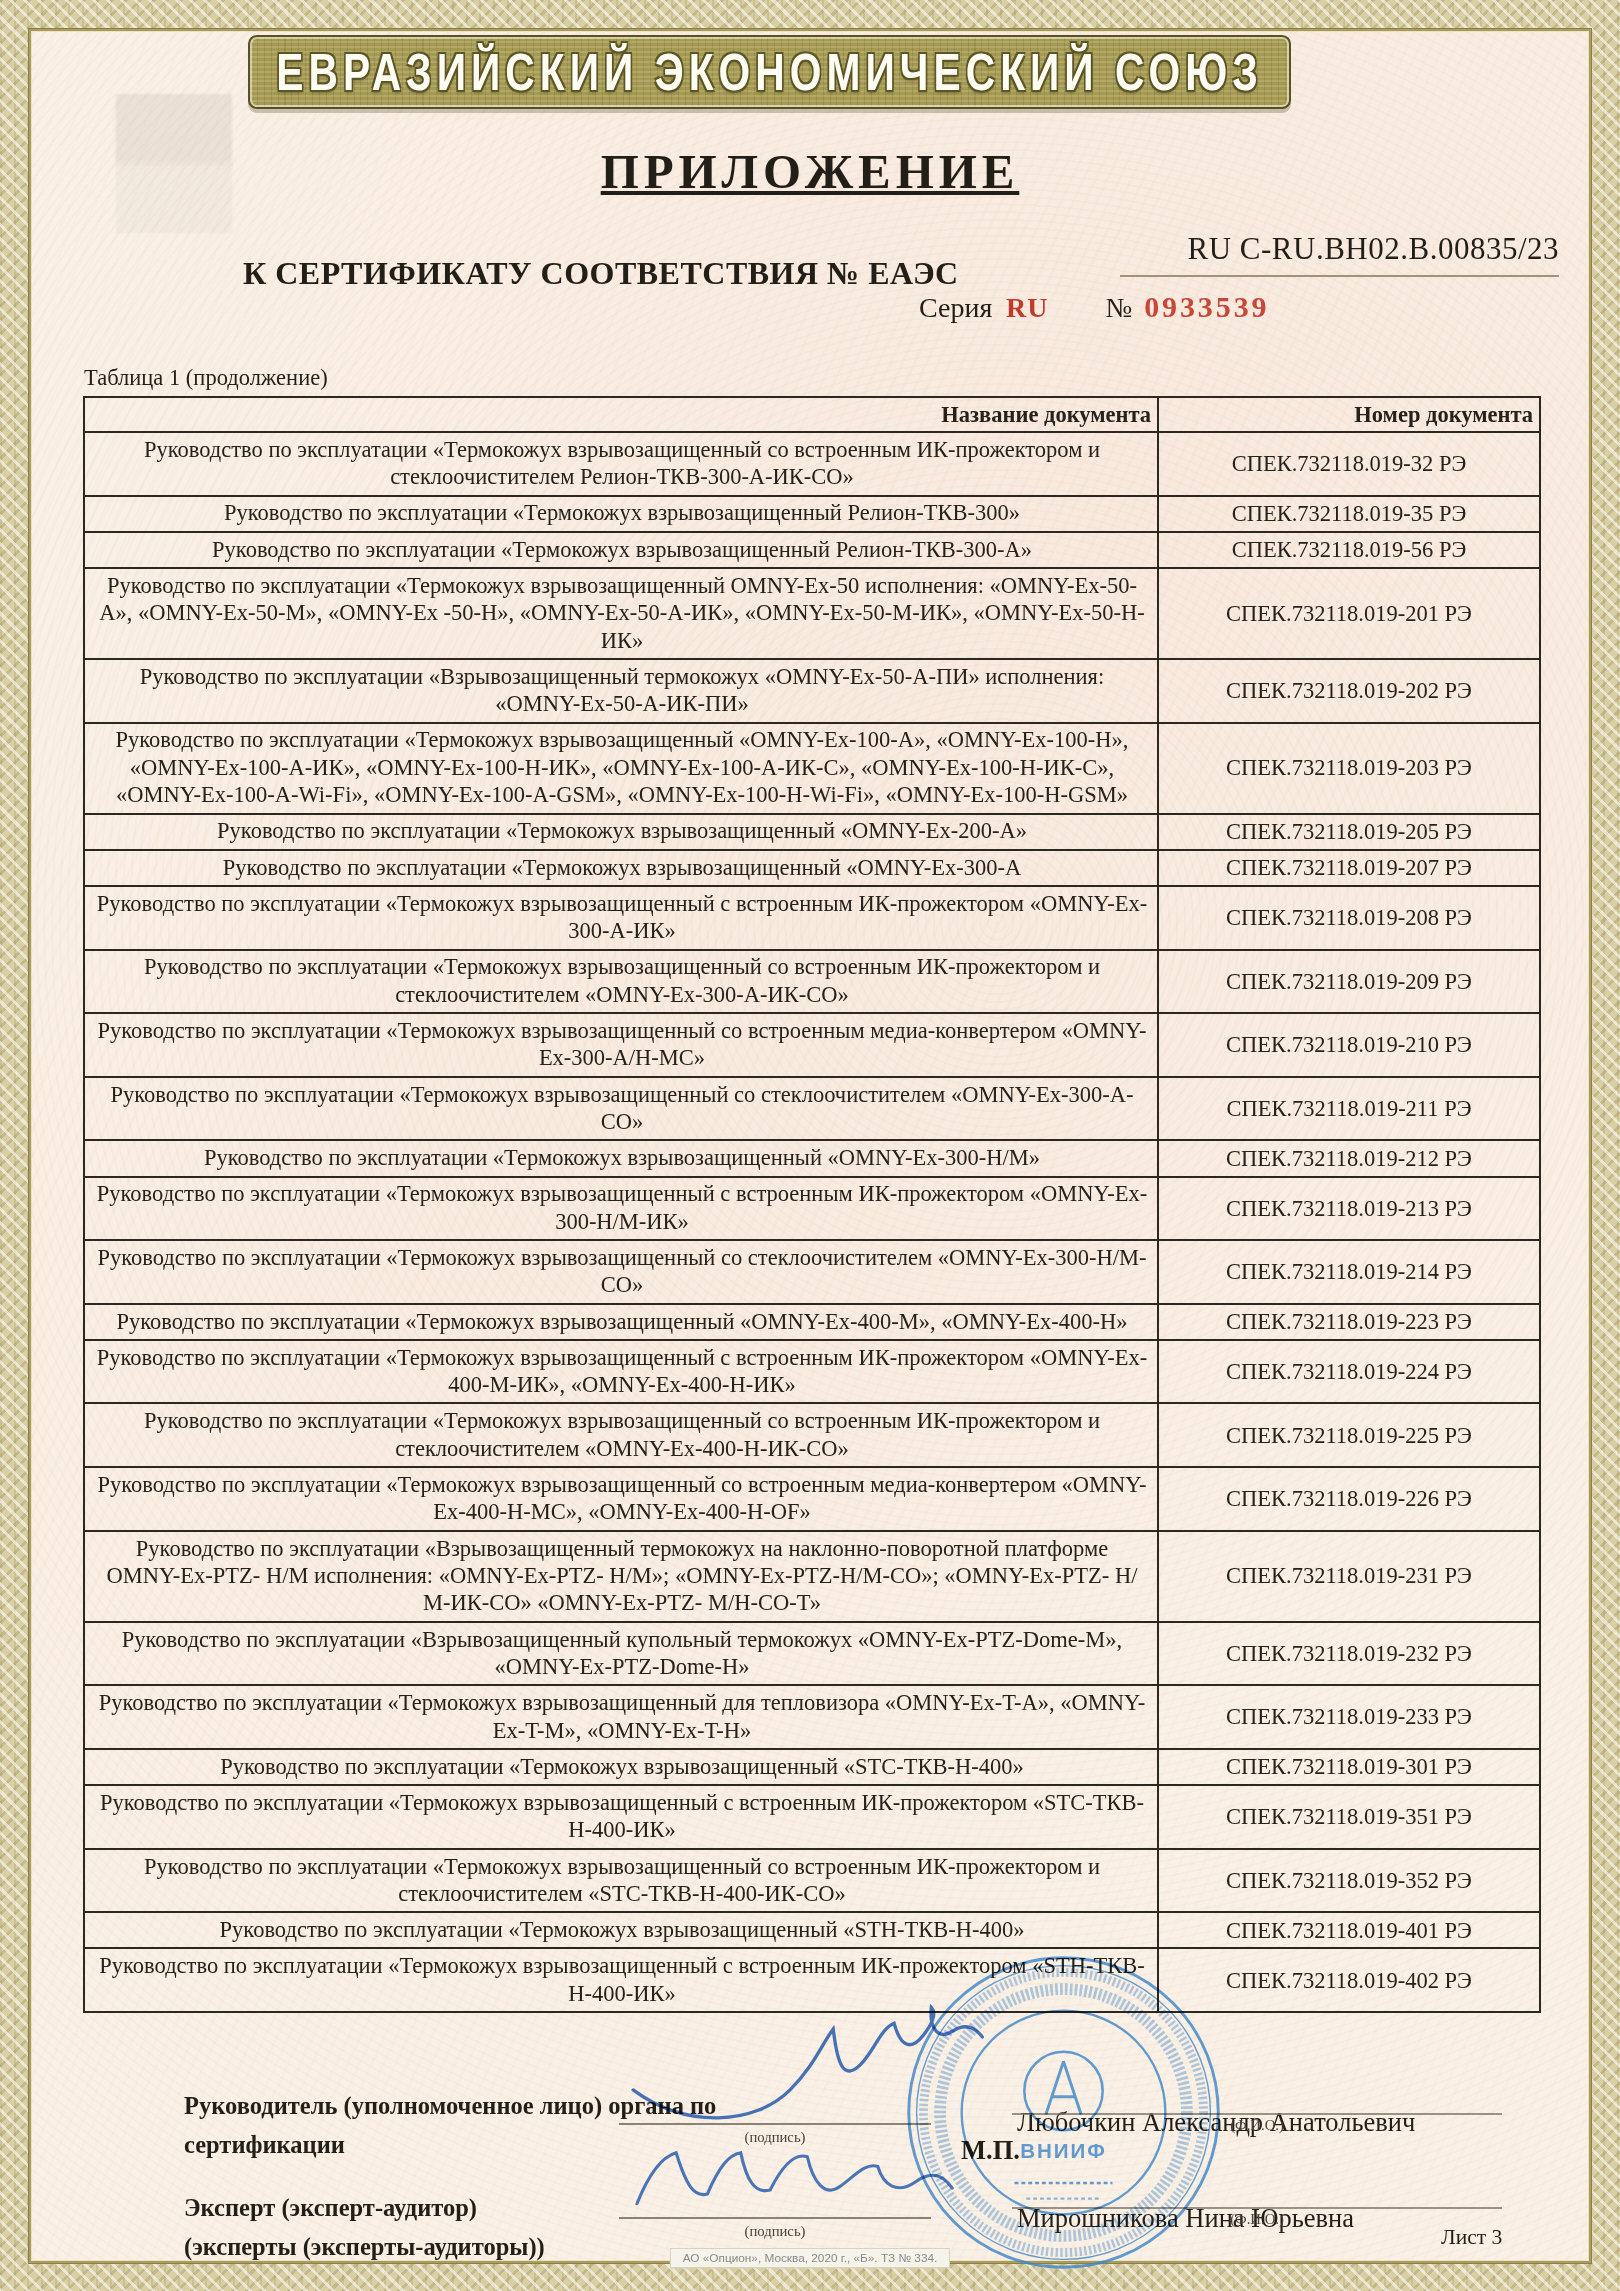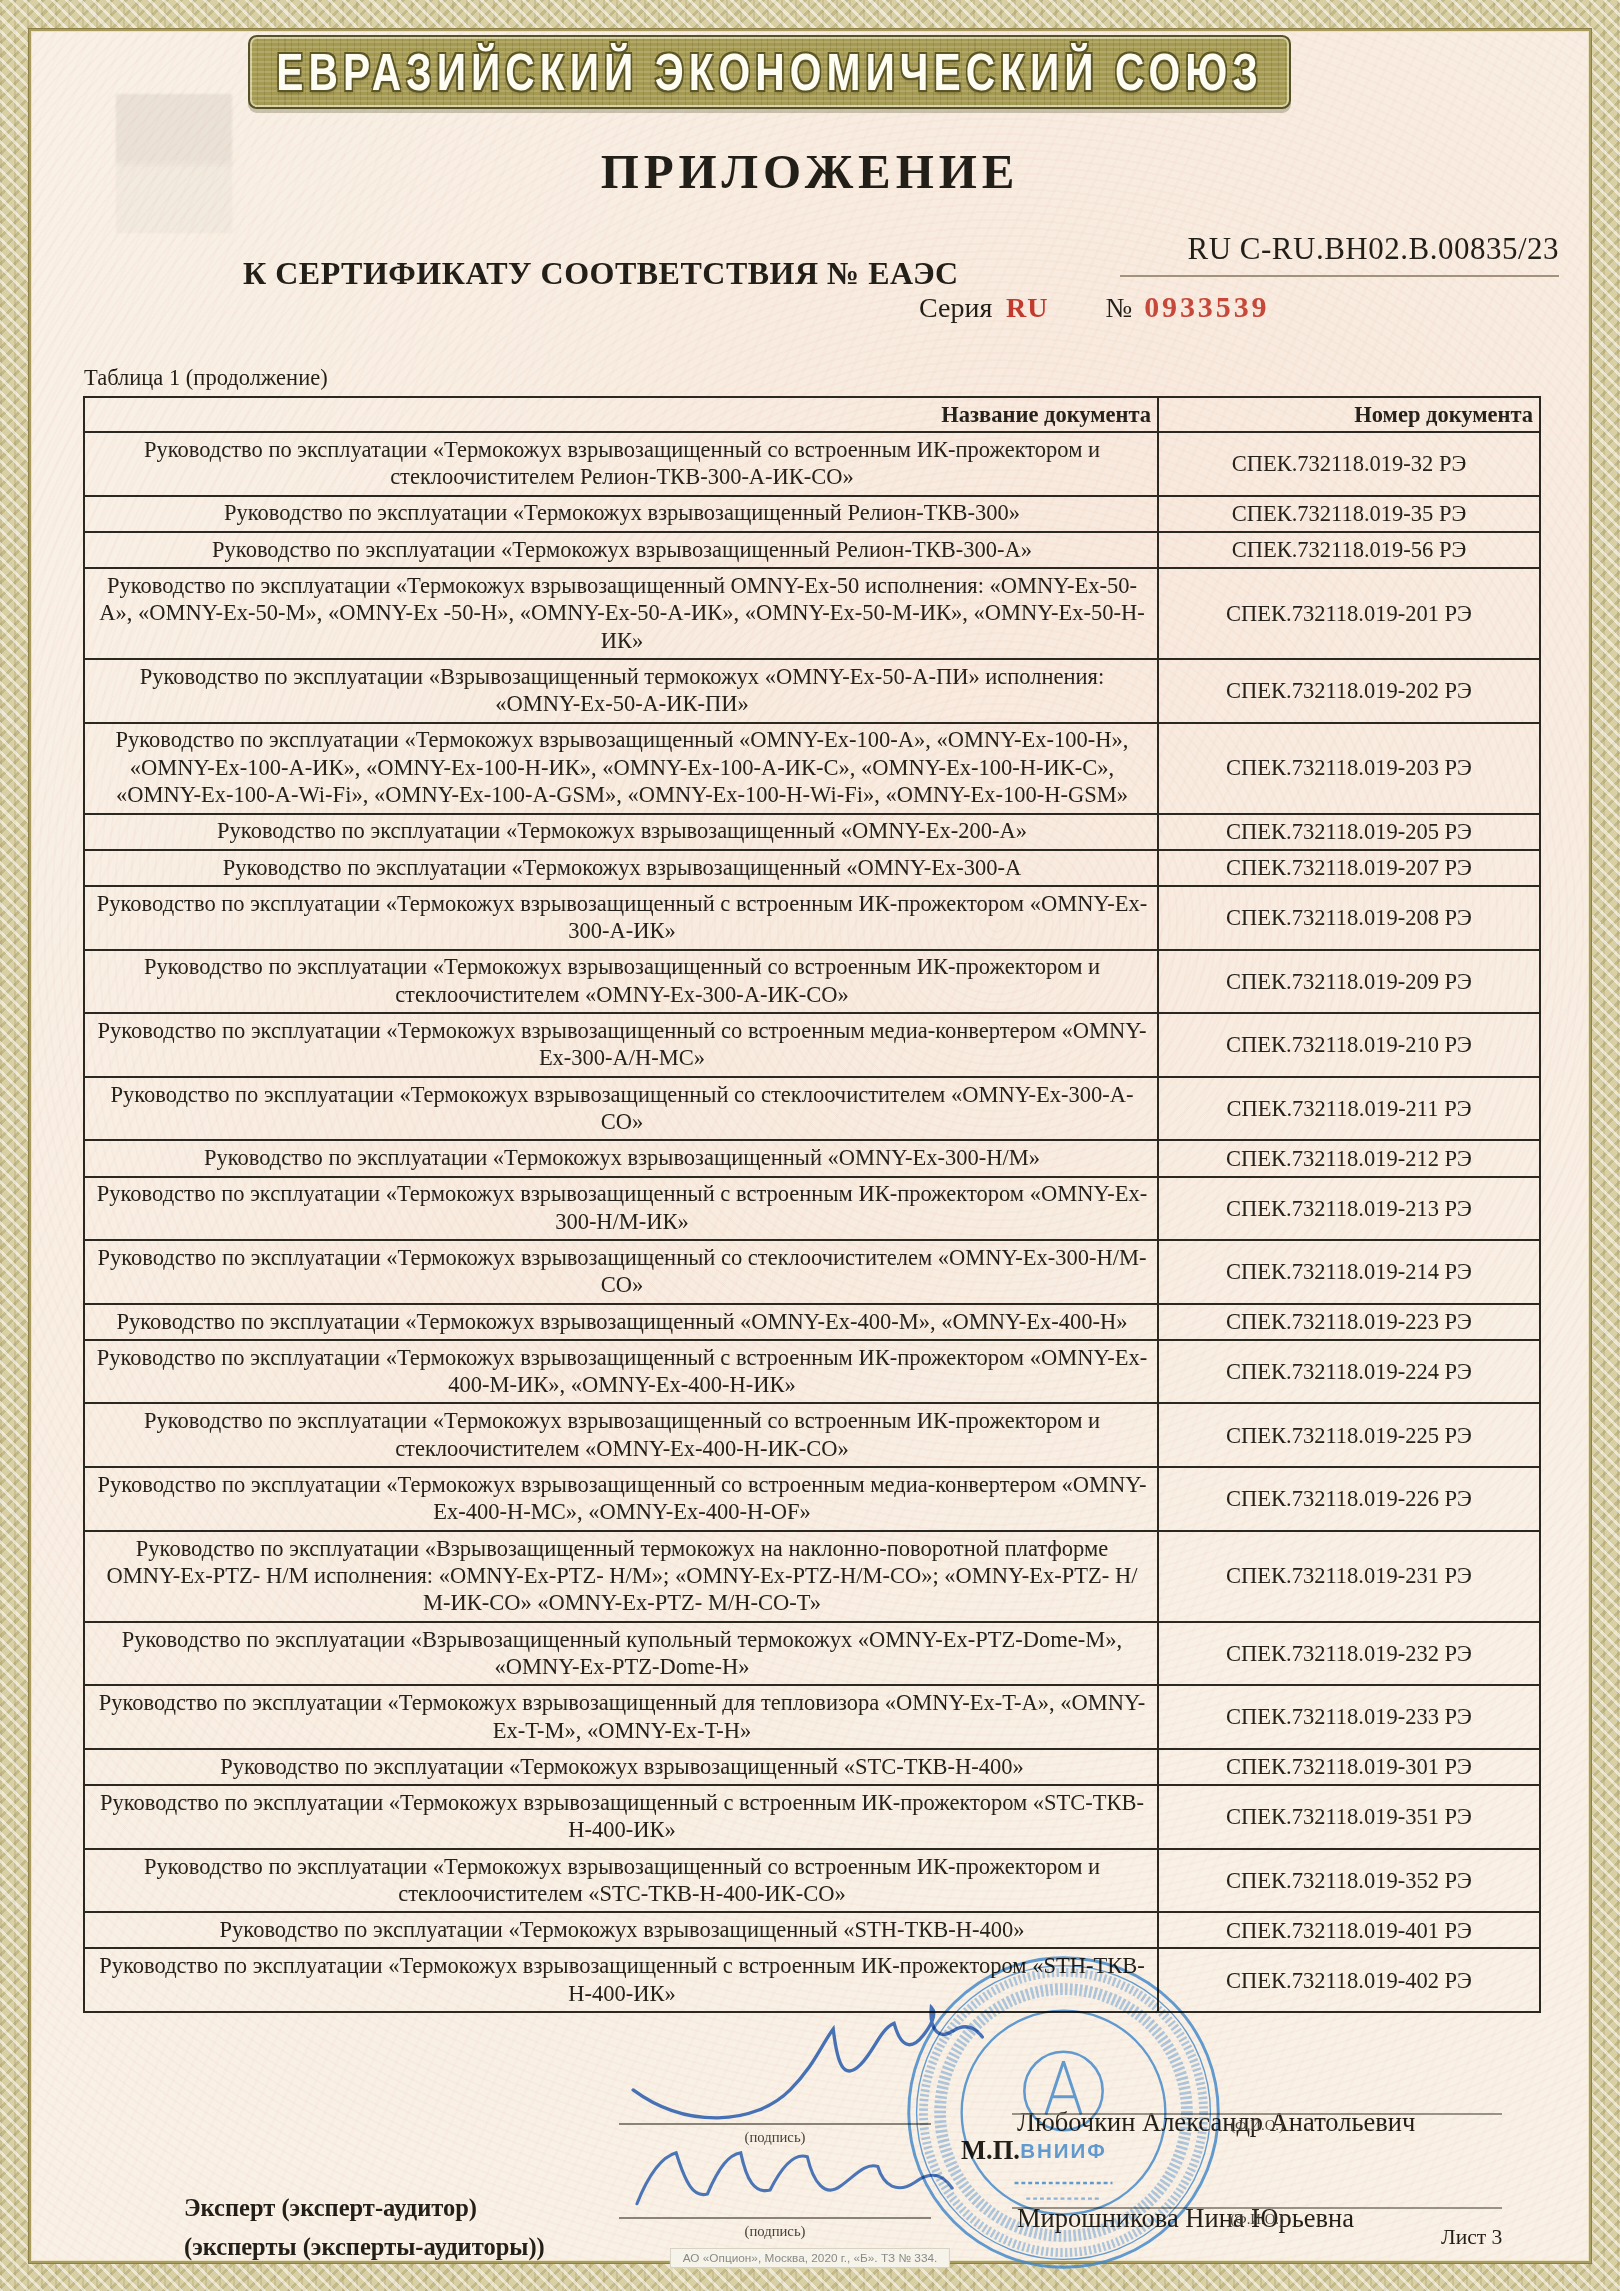--- a/index.html
+++ b/index.html
@@ -40,21 +40,21 @@
       repeating-linear-gradient(90deg, rgba(88,80,36,.20) 0 1px, rgba(88,80,36,0) 1px 6.9px);
     border:2.9px solid #57512a; border-radius:8.8px;
     box-shadow:0 3.9px 0 rgba(90,85,45,.30), inset 0 0 0 2px rgba(250,247,225,.55);
     display:flex; align-items:center; justify-content:center;}
   .banner-title{font-family:"Liberation Sans","DejaVu Sans",sans-serif; font-weight:bold; font-size:40px;
     letter-spacing:4.9px; color:#fdfdf3; transform:scale(1.02,1.28); white-space:nowrap;
     text-shadow:1.5px 1.5px 0 #5c5526, -1.5px -1.5px 0 #5c5526, 1.5px -1.5px 0 #5c5526, -1.5px 1.5px 0 #5c5526, 0 2.9px 2.9px rgba(40,35,10,.35);}
 
   
   .doc-title{position:absolute; left:0; top:143px; width:1620px; text-align:center;
-    font-size:49px; font-weight:bold; letter-spacing:4.9px;}
+    font-size:49px; font-weight:bold; letter-spacing:4.9px;text-decoration:underline;}
   .doc-subtitle{position:absolute; left:243px; top:255px; font-size:32px; font-weight:bold; letter-spacing:0.5px;}
   .cert-number-wrap{position:absolute; left:1120px; top:231px; width:439px; text-align:right;
     border-bottom:2px solid #a2927b; padding-bottom:7.8px;}
   .cert-number{font-size:31px; letter-spacing:0.5px;}
   .series-line{position:absolute; left:919px; top:290px; font-size:28px; white-space:nowrap;}
   .series-value{color:var(--accent_red,#c23a2c); font-weight:bold; margin-left:13.7px; letter-spacing:1px;margin-top:31px;}
   .number-sign{margin-left:57px;}
   .blank-number{color:var(--accent_red,#c23a2c); font-weight:600; margin-left:12px; letter-spacing:2.9px; opacity:.92; font-size:30px;}
 
   
@@ -258,20 +258,21 @@
             <td class="cell-number">СПЕК.732118.019-401 РЭ</td>
           </tr>
 
           <tr>
             <td class="cell-name">Руководство по эксплуатации «Термокожух взрывозащищенный с встроенным ИК-прожектором «STH-ТКВ-Н-400-ИК»</td>
             <td class="cell-number">СПЕК.732118.019-402 РЭ</td>
           </tr>
         </tbody>
     </table>
 
+    <div class="role role-1">Руководитель (уполномоченное лицо) органа по сертификации</div>
     <div class="role role-2">
       <div>Эксперт (эксперт-аудитор)</div>
       <div>(эксперты (эксперты-аудиторы))</div>
     </div>
 
     <div class="sig-line sig-line-1"></div>
     <div class="sig-caption sig-caption-1">(подпись)</div>
     <div class="sig-line sig-line-2"></div>
     <div class="sig-caption sig-caption-2">(подпись)</div>
 

